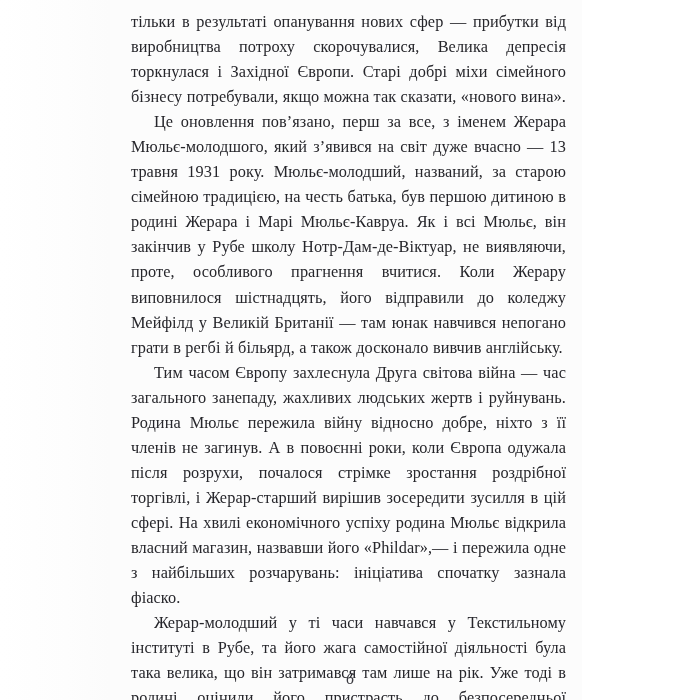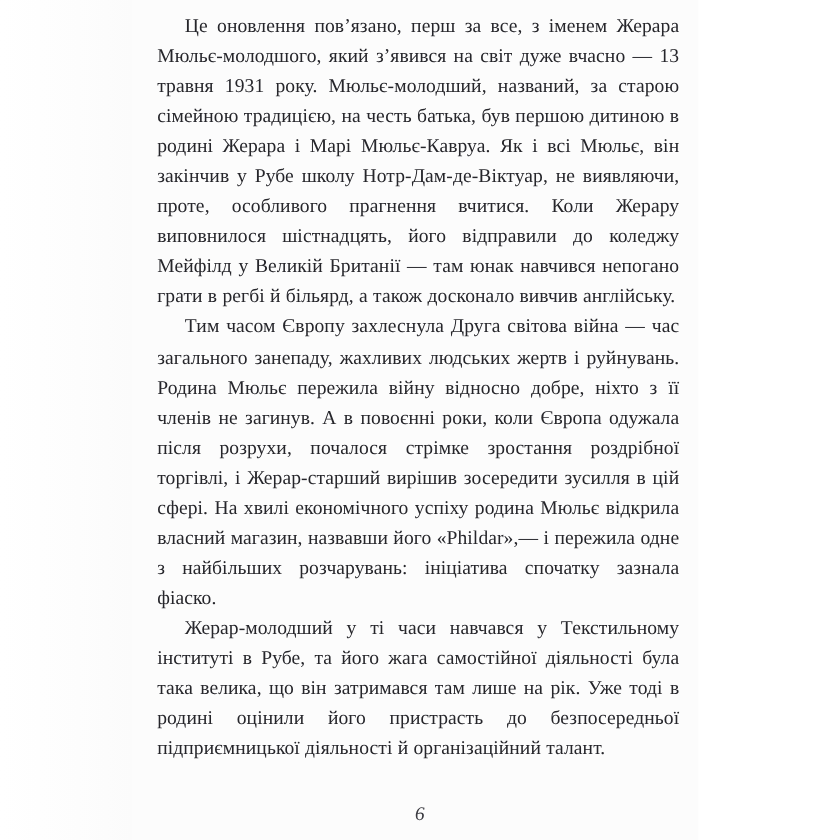--- a/index.html
+++ b/index.html
@@ -88,20 +88,21 @@
 </style>
 </head>
 <body>
 
 <div id="page-sheet">
 
   <div id="page-edge-left"></div>
   <div id="page-edge-right"></div>
 
   <div id="text-column">
+    <p class="body-par continuation">тільки в результаті опанування нових сфер — прибутки від виробництва потроху скорочувалися, Велика депресія торкнулася і Західної Європи. Старі добрі міхи сімейного бізнесу потребували, якщо можна так сказати, «нового вина».</p>
     <p class="body-par">Це оновлення пов’язано, перш за все, з іменем Жерара Мюльє-молодшого, який з’явився на світ дуже вчасно — 13 травня 1931 року. Мюльє-молодший, названий, за старою сімейною традицією, на честь батька, був першою дитиною в родині Жерара і Марі Мюльє-Кавруа. Як і всі Мюльє, він закінчив у Рубе школу Нотр-Дам-де-Віктуар, не виявляючи, проте, особливого прагнення вчитися. Коли Жерару виповнилося шістнадцять, його відправили до коледжу Мейфілд у Великій Британії — там юнак навчився непогано грати в регбі й більярд, а також досконало вивчив англійську.</p>
     <p class="body-par">Тим часом Європу захлеснула Друга світова війна — час загального занепаду, жахливих людських жертв і руйнувань. Родина Мюльє пережила війну відносно добре, ніхто з її членів не загинув. А в повоєнні роки, коли Європа одужала після розрухи, почалося стрімке зростання роздрібної торгівлі, і Жерар-старший вирішив зосередити зусилля в цій сфері. На хвилі економічного успіху родина Мюльє відкрила власний магазин, назвавши його «Phildar»,— і пережила одне з найбільших розчарувань: ініціатива спочатку зазнала фіаско.</p>
     <p class="body-par">Жерар-молодший у ті часи навчався у Текстильному інституті в Рубе, та його жага самостійної діяльності була така велика, що він затримався там лише на рік. Уже тоді в родині оцінили його пристрасть до безпосередньої підприємницької діяльності й організаційний талант.</p>
 
   </div>
 
   <div id="page-folio">6</div>
 
 </div>
 

